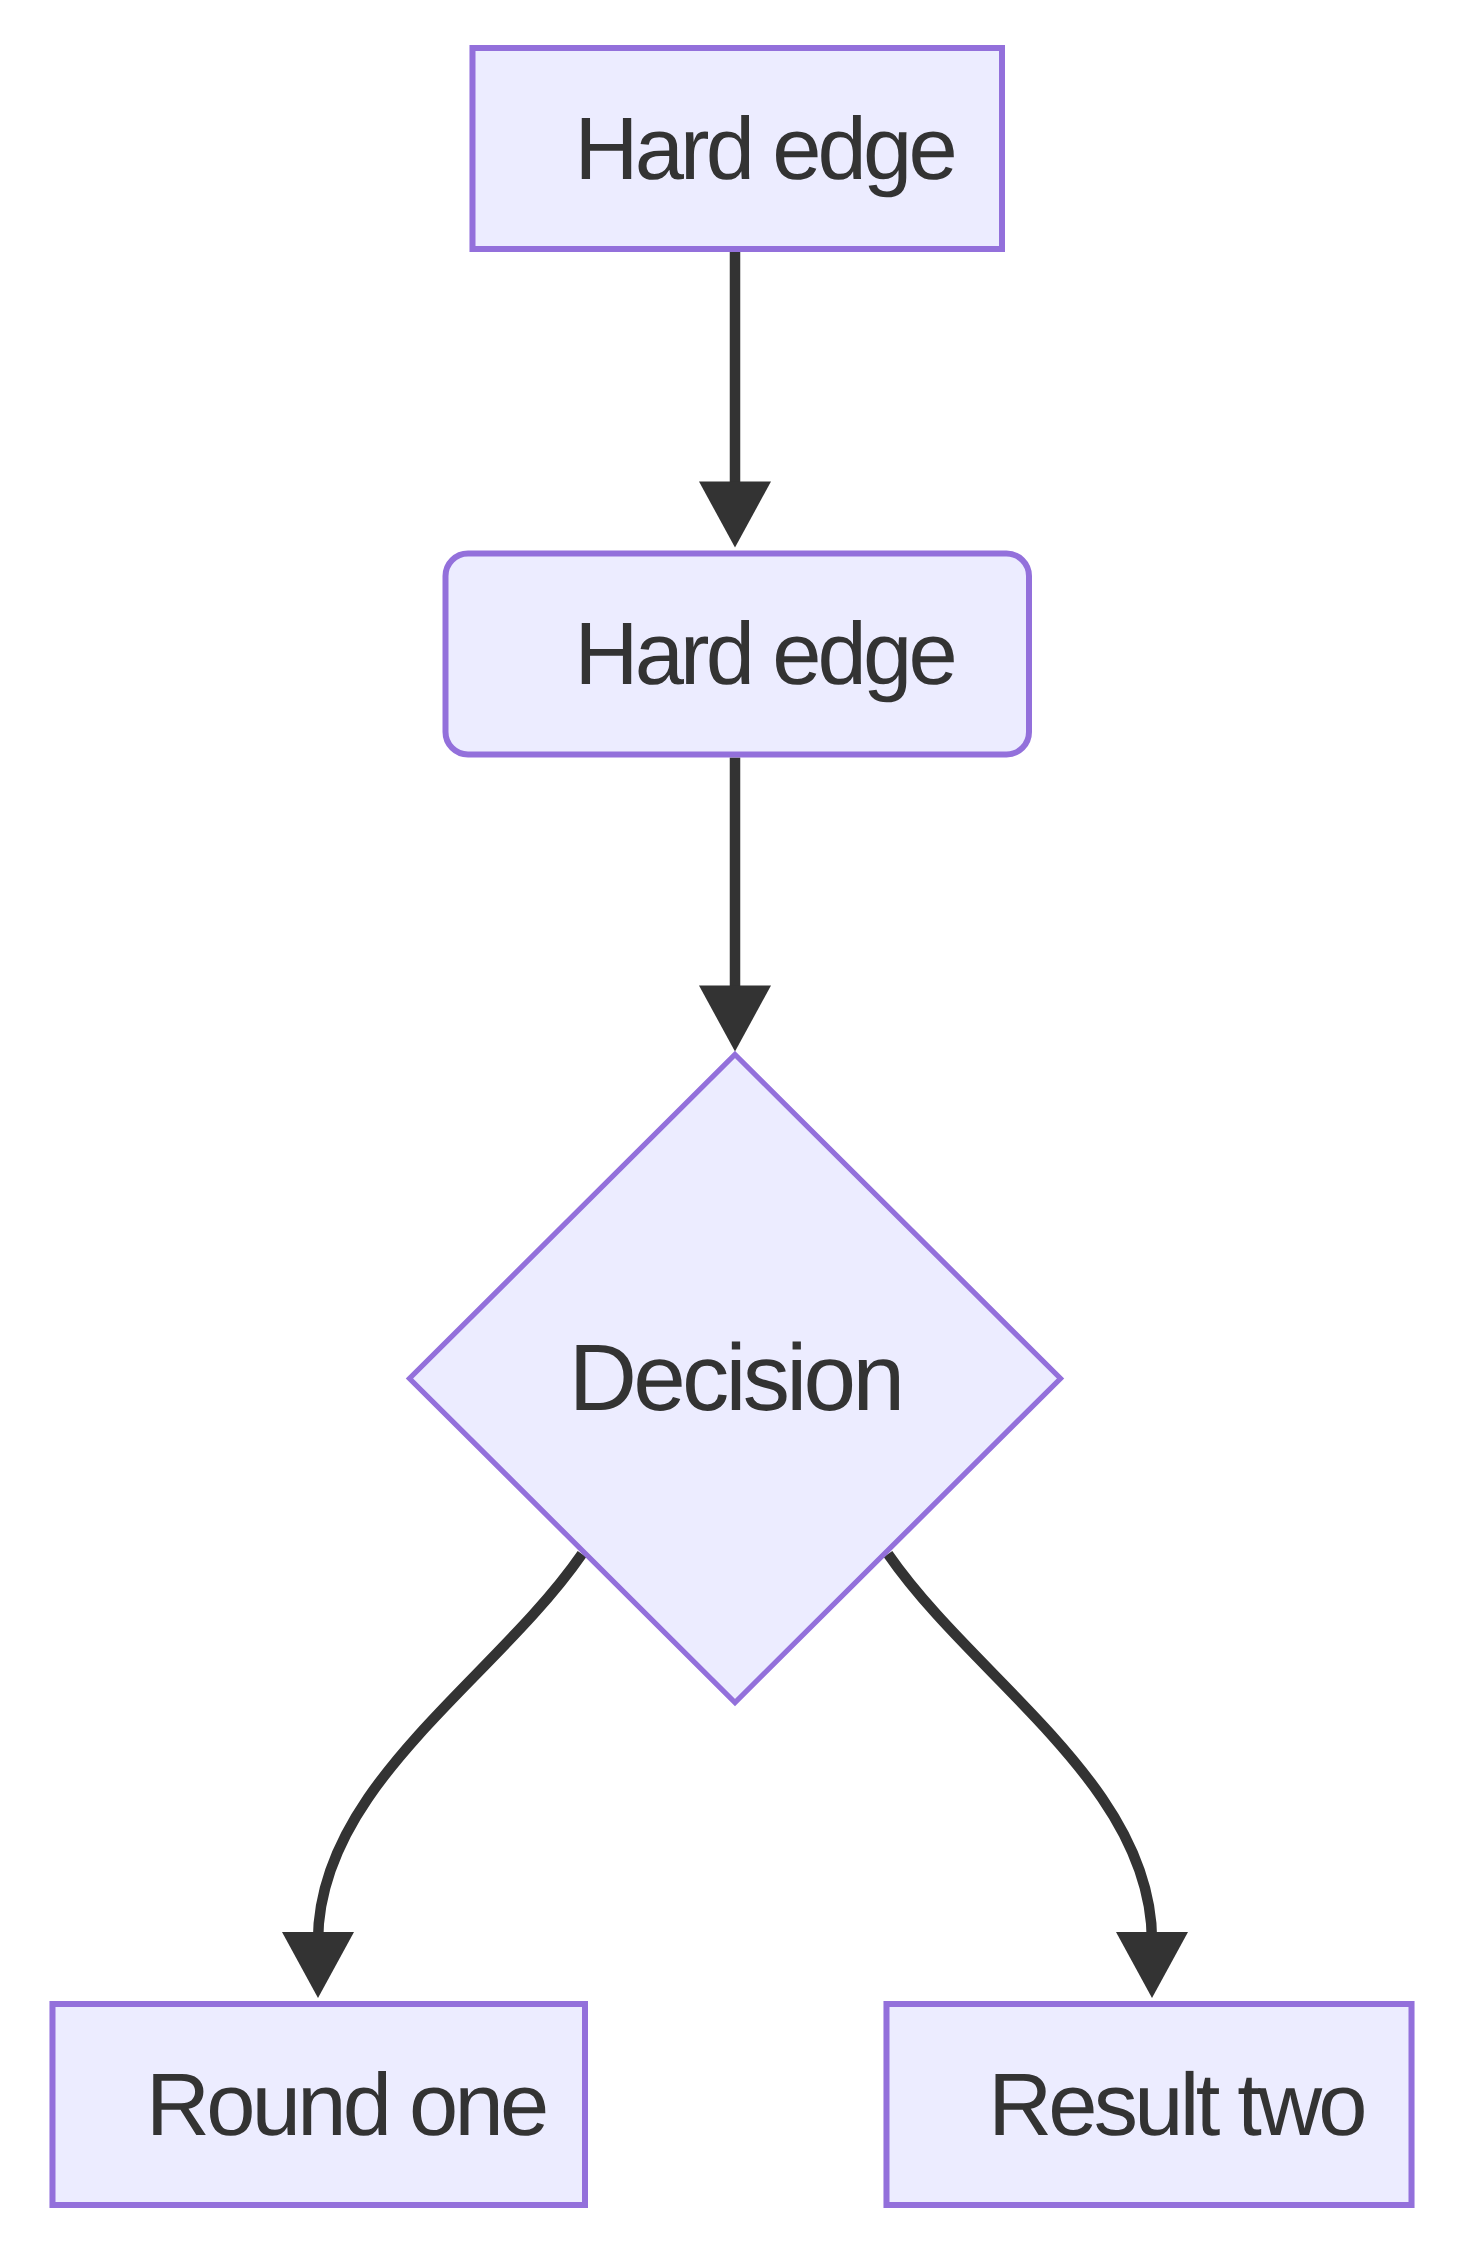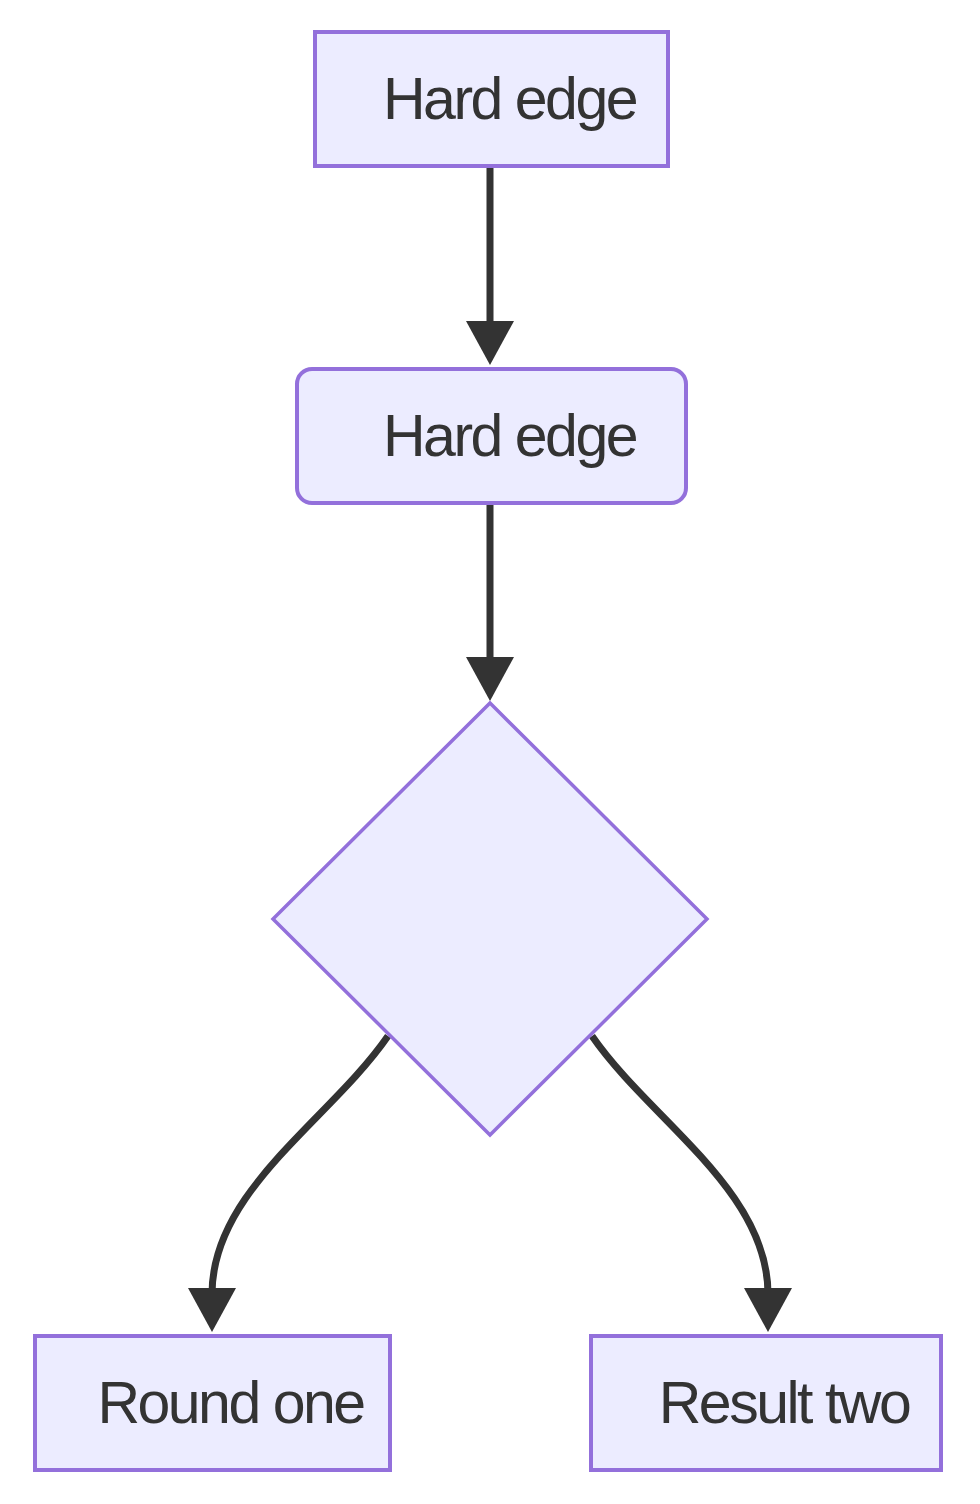--- a/index.html
+++ b/index.html
@@ -104,20 +104,23 @@
   </svg>
 
   <div class="node" id="node-hard-edge">
     <span class="node-label">Hard edge</span>
   </div>
 
   <div class="node rounded" id="node-round-edge">
     <span class="node-label">Hard edge</span>
   </div>
 
+  <div class="diamond-label">
+    <span class="node-label">Decision</span>
+  </div>
 
   <div class="node" id="node-result-one">
     <span class="node-label">Round one</span>
   </div>
 
   <div class="node" id="node-result-two">
     <span class="node-label">Result two</span>
   </div>
 
 </div>

